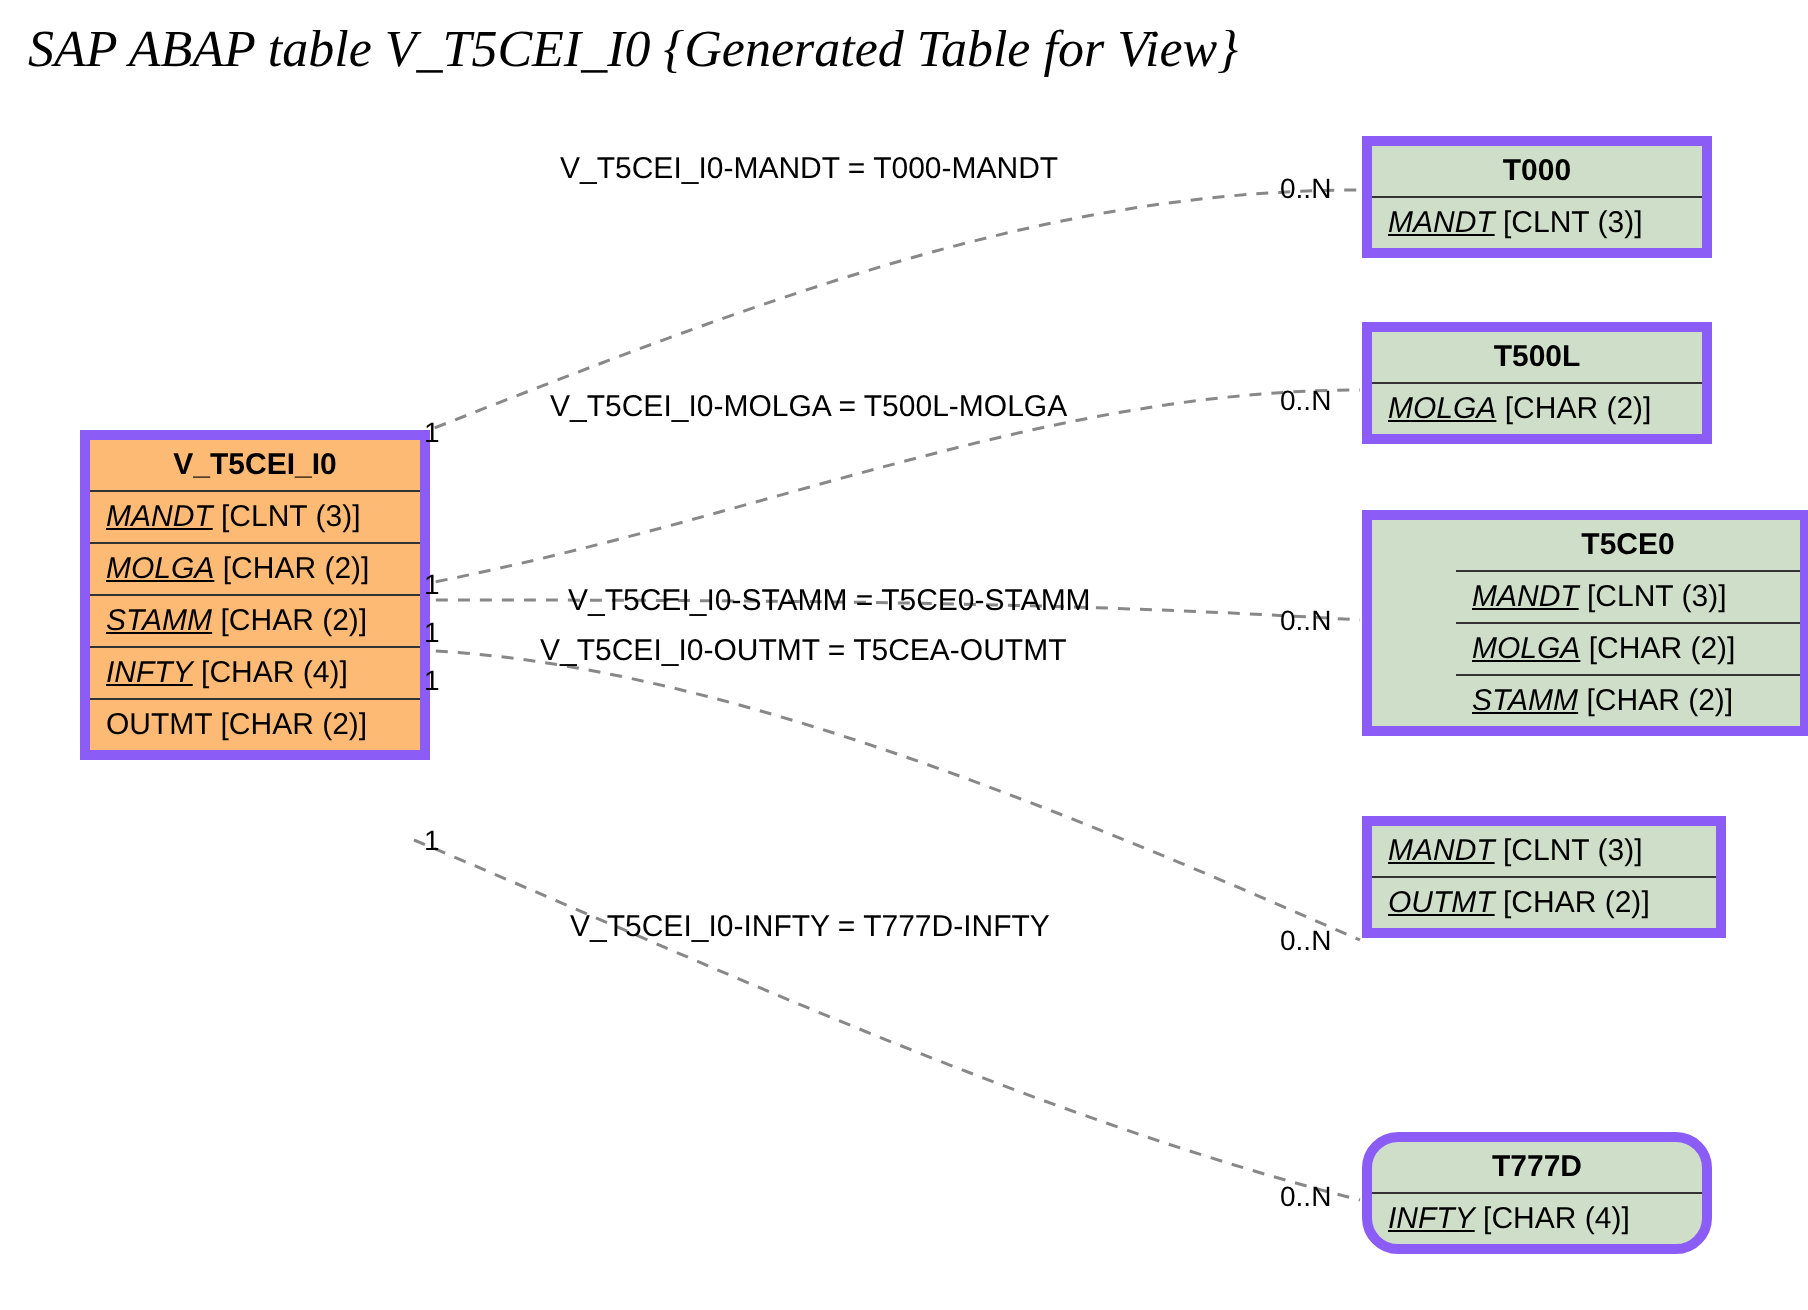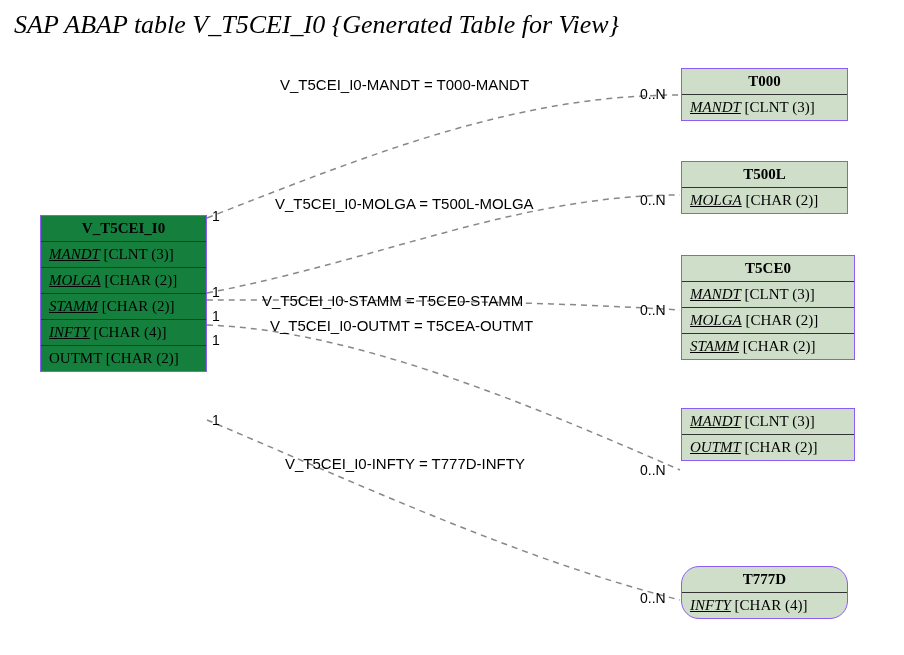--- a/index.html
+++ b/index.html
@@ -14,43 +14,43 @@
   .page-title {
     position: absolute;
     top: 10px;
     left: 14px;
     font-size: 26px;
     font-weight: normal;
     font-style: italic;
   }
   .entity {
     position: absolute;
-    border: 1px solid #8b5cf6;
-    font-family: Liberation Serif, serif;
+    border: 5px solid #8b5cf6;
+    font-family: Liberation Sans, sans-serif;
     font-size: 15px;
   }
   .entity .header {
     font-weight: bold;
     text-align: center;
     padding: 4px 8px;
     border-bottom: 1px solid #333;
   }
   .entity .row {
     padding: 4px 8px;
     border-bottom: 1px solid #333;
     white-space: nowrap;
   }
   .entity .row:last-child {
     border-bottom: none;
   }
   .entity .key {
     text-decoration: underline;
     font-style: italic;
   }
-  .main-entity { background: #15803d; }
+  .main-entity { background: #fdba74; }
   .ref-entity  { background: #cfdec8; }
 
   svg.connectors {
     position: absolute;
     top: 0; left: 0;
     width: 904px; height: 655px;
     pointer-events: none;
   }
   .edge-label {
     position: absolute;
@@ -97,40 +97,40 @@
 <div class="entity ref-entity" style="left:681px; top:68px; width:165px;">
   <div class="header">T000</div>
   <div class="row"><span class="key">MANDT</span> [<span>CLNT (3)</span>]</div>
 </div>
 
 <div class="entity ref-entity" style="left:681px; top:161px; width:165px;">
   <div class="header">T500L</div>
   <div class="row"><span class="key">MOLGA</span> [<span>CHAR (2)</span>]</div>
 </div>
 
-<div class="entity ref-entity" style="left:681px; top:255px; width:172px;">
+<div class="entity ref-entity" style="left:681px; top:255px; width:172px;padding-left:42px;">
   <div class="header">T5CE0</div>
   <div class="row"><span class="key">MANDT</span> [<span>CLNT (3)</span>]</div>
   <div class="row"><span class="key">MOLGA</span> [<span>CHAR (2)</span>]</div>
   <div class="row"><span class="key">STAMM</span> [<span>CHAR (2)</span>]</div>
 </div>
 
 <div class="entity ref-entity" style="left:681px; top:408px; width:172px;">
   <div class="row"><span class="key">MANDT</span> [<span>CLNT (3)</span>]</div>
   <div class="row"><span class="key">OUTMT</span> [<span>CHAR (2)</span>]</div>
 </div>
 
 <div class="entity ref-entity" style="left:681px; top:566px; width:165px;border-radius:18px;">
   <div class="header">T777D</div>
   <div class="row"><span class="key">INFTY</span> [<span>CHAR (4)</span>]</div>
 </div>
 
 <div class="edge-label" style="left:280px; top:59px;margin-top:17px;">V_T5CEI_I0-MANDT = T000-MANDT</div>
 <div class="edge-label" style="left:275px; top:195px;">V_T5CEI_I0-MOLGA = T500L-MOLGA</div>
-<div class="edge-label" style="left:262px; top:292px;">V_T5CEI_I0-STAMM = T5CE0-STAMM</div>
+<div class="edge-label" style="left:284px; top:292px;">V_T5CEI_I0-STAMM = T5CE0-STAMM</div>
 <div class="edge-label" style="left:270px; top:317px;">V_T5CEI_I0-OUTMT = T5CEA-OUTMT</div>
 <div class="edge-label" style="left:285px; top:455px;">V_T5CEI_I0-INFTY = T777D-INFTY</div>
 
 <div class="card-label" style="left:212px; top:208px;">1</div>
 <div class="card-label" style="left:212px; top:284px;">1</div>
 <div class="card-label" style="left:212px; top:308px;">1</div>
 <div class="card-label" style="left:212px; top:332px;">1</div>
 <div class="card-label" style="left:212px; top:412px;">1</div>
 
 <div class="card-label" style="left:640px; top:86px;">0..N</div>

